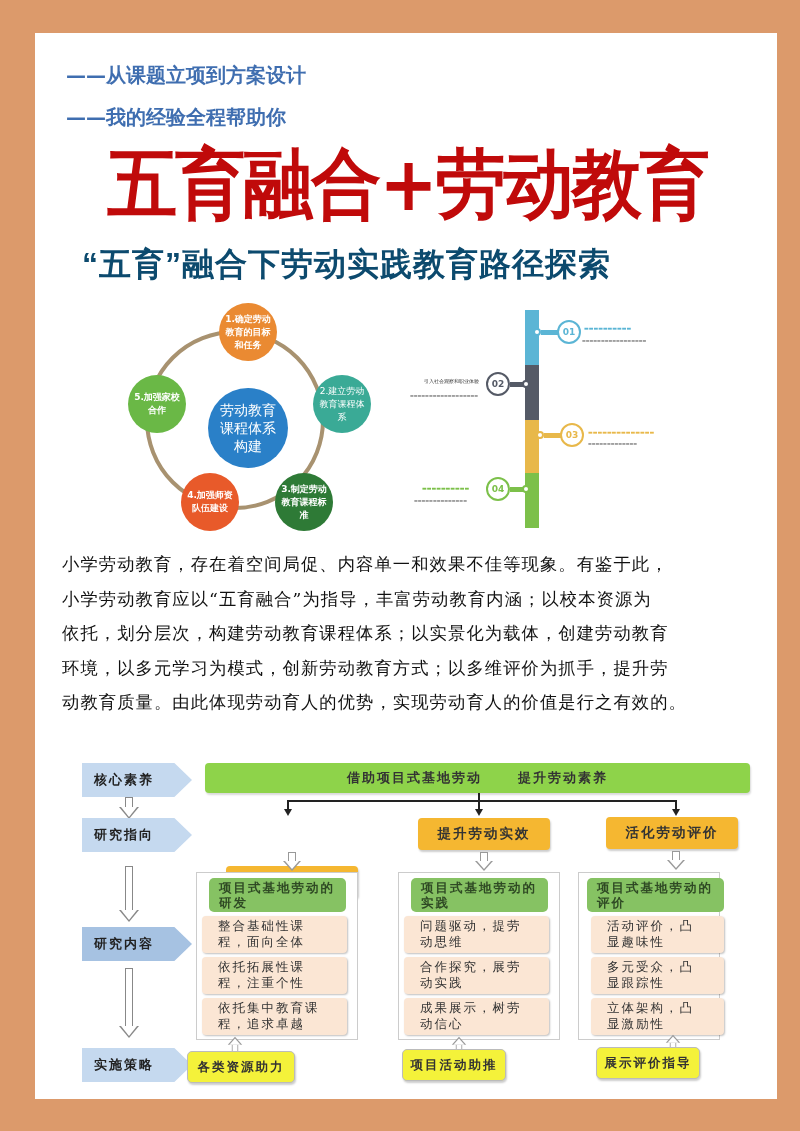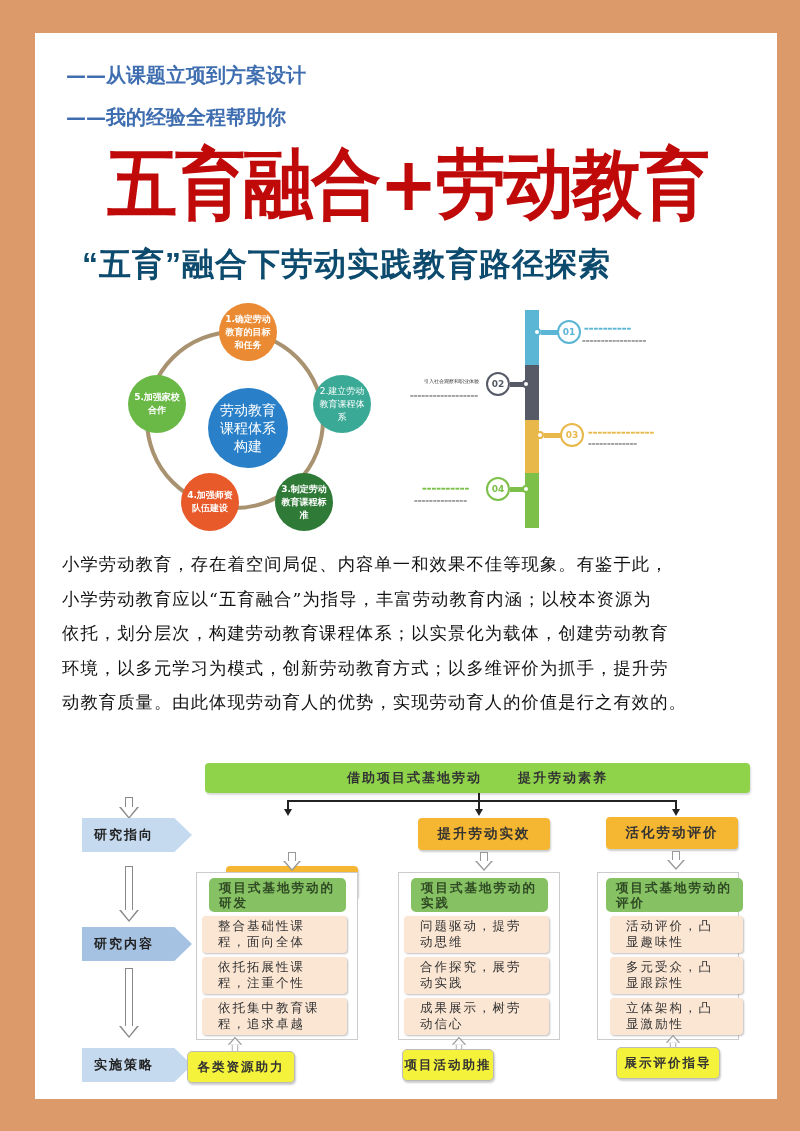--- a/index.html
+++ b/index.html
@@ -139,20 +139,21 @@
 <div class="para">
   <span class="line">小学劳动教育，存在着空间局促、内容单一和效果不佳等现象。有鉴于此，</span>
   <span class="line">小学劳动教育应以“五育融合”为指导，丰富劳动教育内涵；以校本资源为</span>
   <span class="line">依托，划分层次，构建劳动教育课程体系；以实景化为载体，创建劳动教育</span>
   <span class="line">环境，以多元学习为模式，创新劳动教育方式；以多维评价为抓手，提升劳</span>
   <span class="line">动教育质量。由此体现劳动育人的优势，实现劳动育人的价值是行之有效的。</span>
 </div>
 
 <div class="fc">
 
+  <div class="lbl" style="top:763px;">核心素养</div>
   <div class="varrow" style="top:797px;height:20px;">
     <div class="shaft" style="height:10px;"></div>
       <div class="head" style="top:10px;"></div>
   </div>
   <div class="lbl" style="top:818px;">研究指向</div>
   <div class="varrow" style="top:866px;height:56px;">
     <div class="shaft" style="height:44px;"></div>
       <div class="head" style="top:44px;"></div>
   </div>
   <div class="lbl l3" style="top:927px;">研究内容</div>
@@ -200,36 +201,36 @@
     <div class="col-item" style="top:125px;">依托集中教育课程，追求卓越</div>
   </div>
 
   <div class="col" style="left:398px;width:162px;">
     <div class="col-head">项目式基地劳动的实践</div>
     <div class="col-item" style="top:43px;">问题驱动，提劳动思维</div>
     <div class="col-item" style="top:84px;">合作探究，展劳动实践</div>
     <div class="col-item" style="top:125px;">成果展示，树劳动信心</div>
   </div>
 
-  <div class="col" style="left:597px;width:142px;">
+  <div class="col" style="left:578px;width:142px;">
     <div class="col-head" style="left:8px;">项目式基地劳动的评价</div>
     <div class="col-item" style="top:43px;left:12px;width:133px;">活动评价，凸显趣味性</div>
     <div class="col-item" style="top:84px;left:12px;width:133px;">多元受众，凸显跟踪性</div>
     <div class="col-item" style="top:125px;left:12px;width:133px;">立体架构，凸显激励性</div>
   </div>
 
   <div class="small-arrow up-arrow" style="left:226px;top:1034px;transform:rotate(180deg) scale(0.8);">
       <div class="s"></div>
       <div class="h"></div>
     </div>
   <div class="small-arrow up-arrow" style="left:450px;top:1034px;transform:rotate(180deg) scale(0.8);">
       <div class="s"></div>
       <div class="h"></div>
     </div>
   <div class="small-arrow up-arrow" style="left:664px;top:1032px;transform:rotate(180deg) scale(0.8);">
       <div class="s"></div>
       <div class="h"></div>
     </div>
 
   <div class="strat" style="left:187px;top:1051px;width:108px;">各类资源助力</div>
-  <div class="strat" style="left:402px;top:1049px;width:92px;">项目活动助推</div>
-  <div class="strat" style="left:616px;top:1047px;width:104px;">展示评价指导</div>
+  <div class="strat" style="left:402px;top:1049px;width:104px;">项目活动助推</div>
+  <div class="strat" style="left:596px;top:1047px;width:104px;">展示评价指导</div>
 </div>
 
 </body></html>

